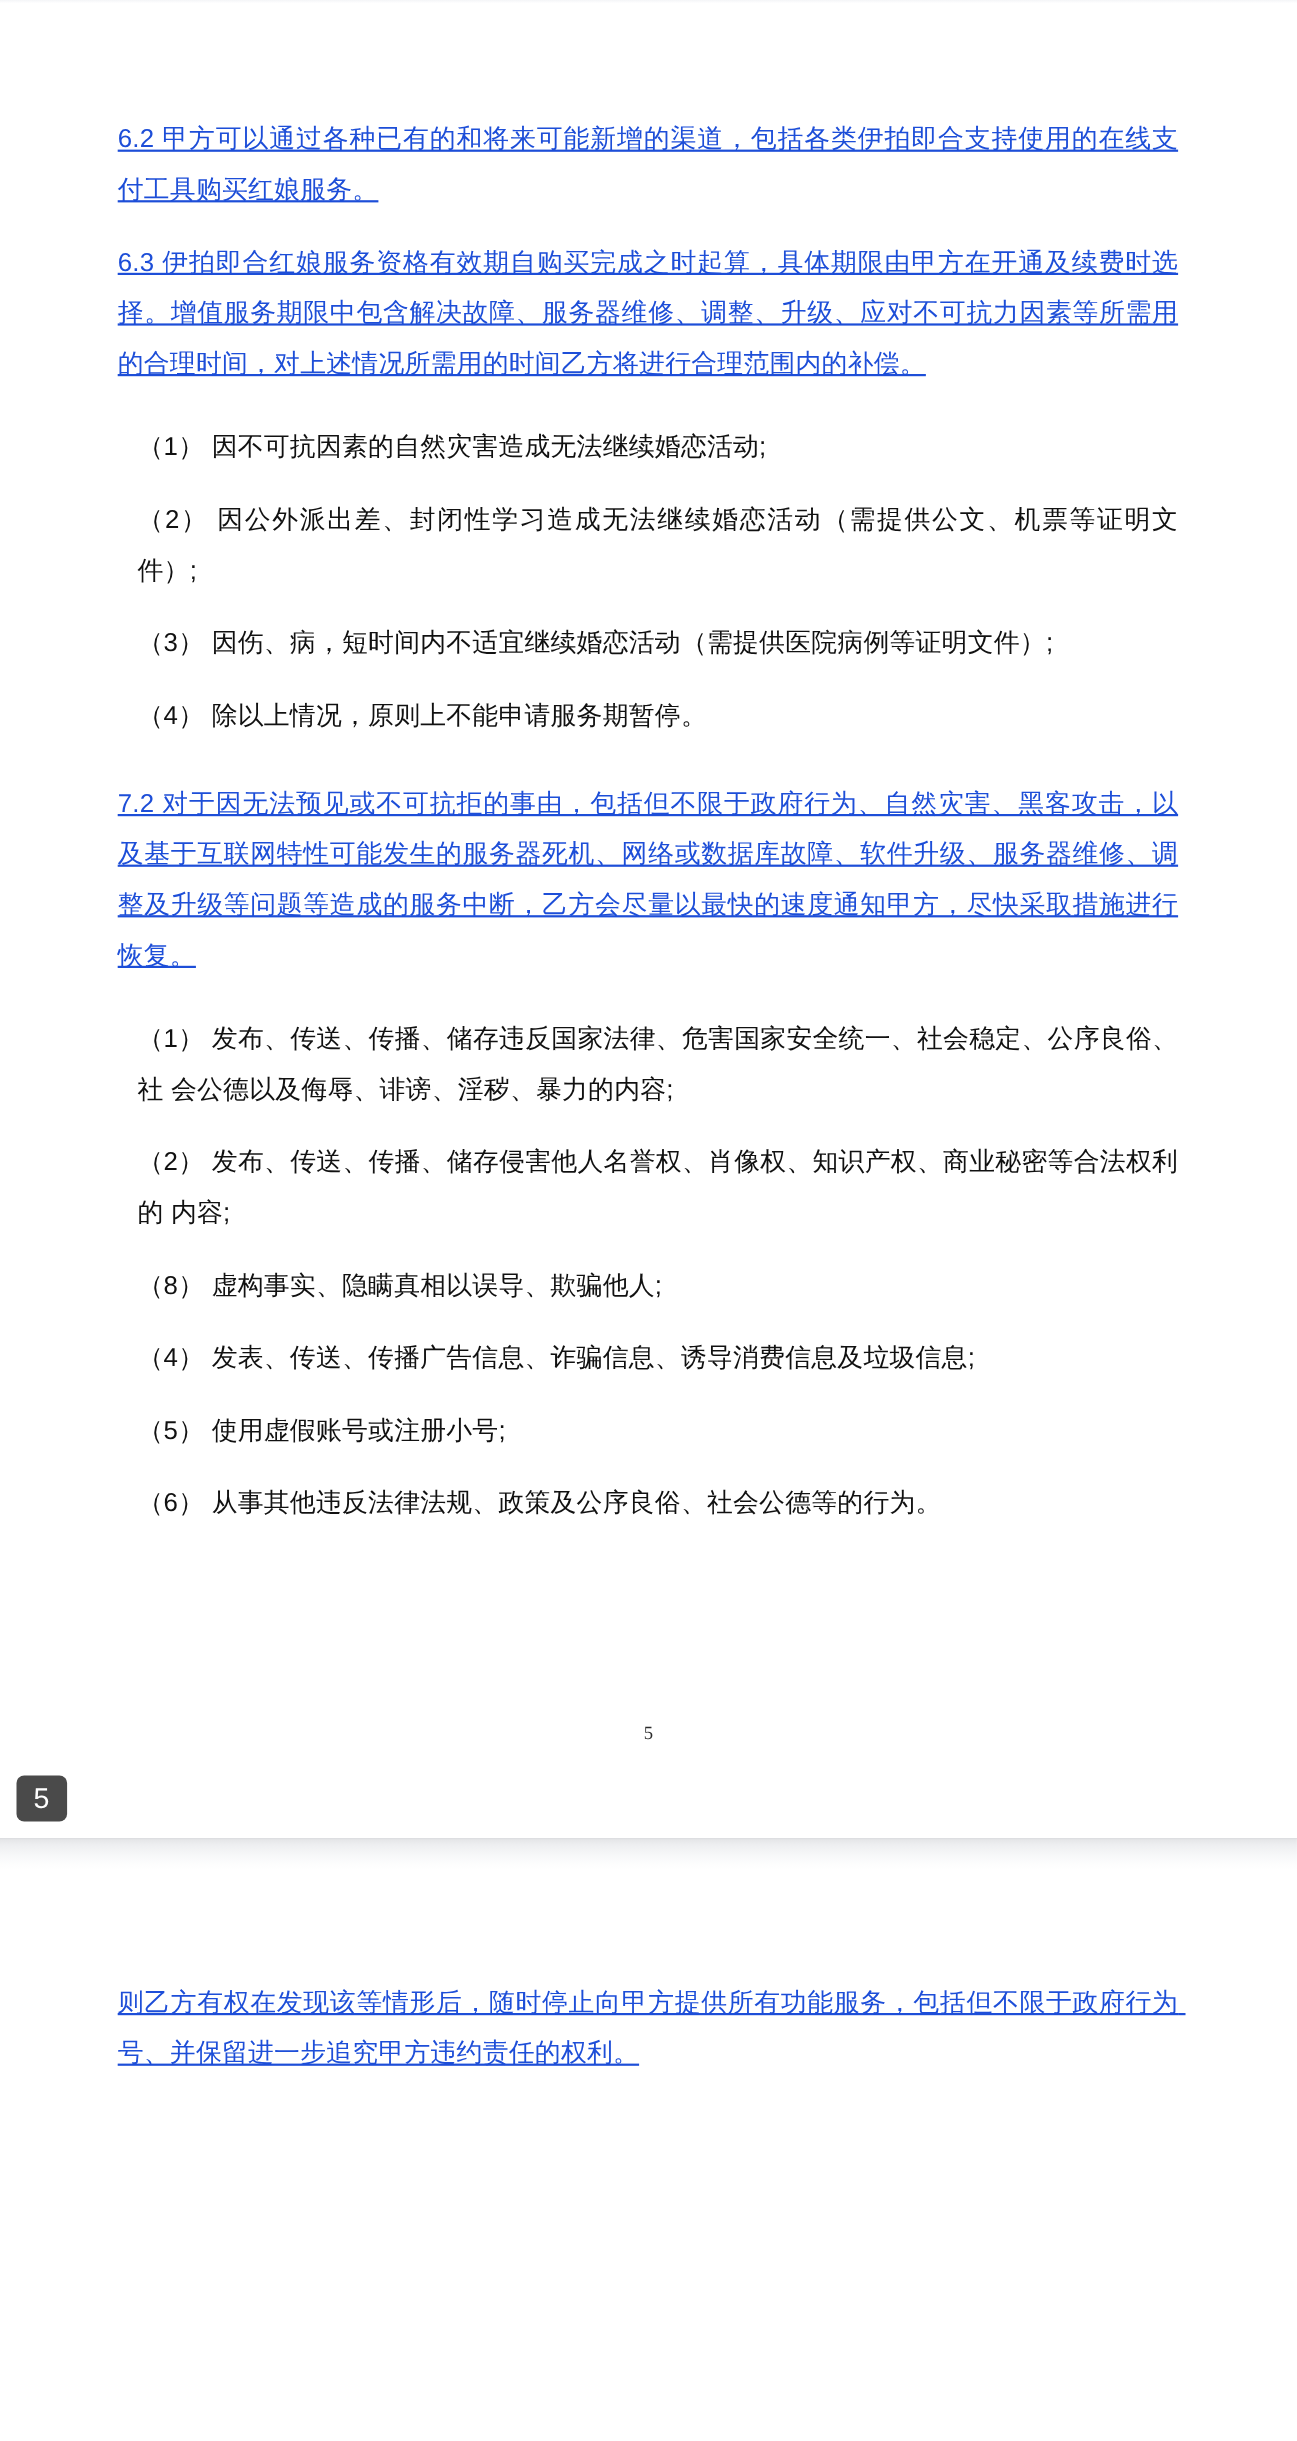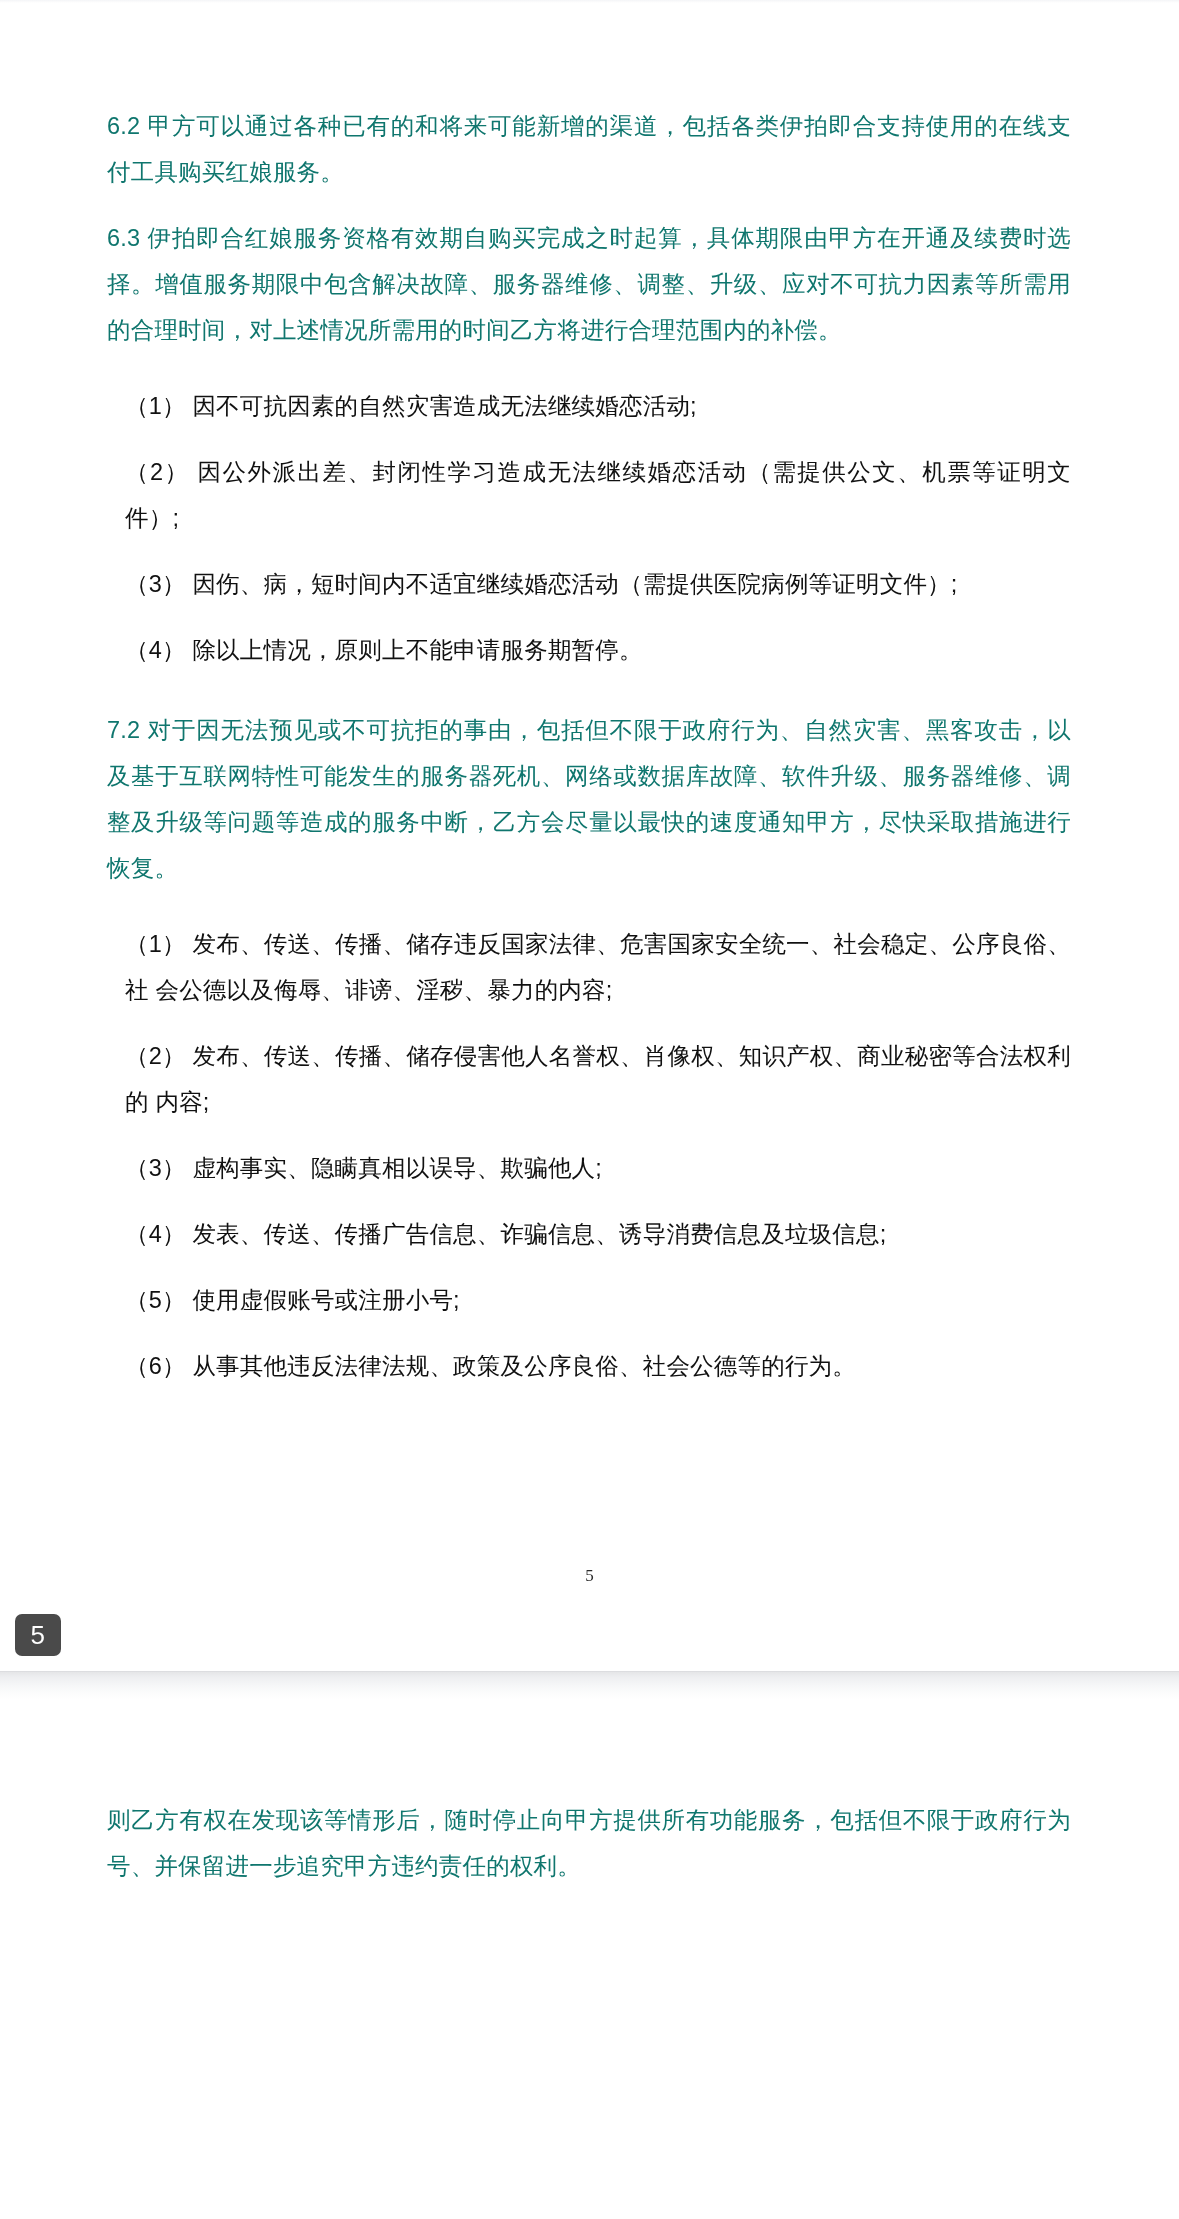--- a/index.html
+++ b/index.html
@@ -48,26 +48,27 @@
     width: 964px;
   }
   #page-5 .page-body { top: 100px; }
   #page-6 .page-body { top: 97px; }
 
   
   .para {
     font-size: 23.5px;
     line-height: 46px;
     letter-spacing: 0.2px;
-    color: #0f766e;
+    color: #1d4ed8;
     text-align: justify;
     text-justify: inter-character;
     margin: 0 0 20px 0;
     white-space: pre-wrap;
     word-break: break-all;
+    text-decoration: underline;
   }
 
   .section-heading {
     font-size: 25px;
     line-height: 40px;
     font-weight: bold;
     color: #000000;
     letter-spacing: 0.4px;
     margin: 42px 0 34px 0;
   }
@@ -162,21 +163,21 @@
       <p class="list-item gap-before-list">（1） 因不可抗因素的自然灾害造成无法继续婚恋活动;</p>
       <p class="list-item">（2） 因公外派出差、封闭性学习造成无法继续婚恋活动（需提供公文、机票等证明文件）;</p>
       <p class="list-item">（3） 因伤、病，短时间内不适宜继续婚恋活动（需提供医院病例等证明文件）;</p>
       <p class="list-item">（4） 除以上情况，原则上不能申请服务期暂停。</p>
 
       <p class="para gap-before-7-2">7.2 对于因无法预见或不可抗拒的事由，包括但不限于政府行为、自然灾害、黑客攻击，以及基于互联网特性可能发生的服务器死机、网络或数据库故障、软件升级、服务器维修、调整及升级等问题等造成的服务中断，乙方会尽量以最快的速度通知甲方，尽快采取措施进行恢复。</p>
 
 
       <p class="list-item gap-before-list">（1） 发布、传送、传播、储存违反国家法律、危害国家安全统一、社会稳定、公序良俗、社 会公德以及侮辱、诽谤、淫秽、暴力的内容;</p>
       <p class="list-item">（2） 发布、传送、传播、储存侵害他人名誉权、肖像权、知识产权、商业秘密等合法权利的 内容;</p>
-      <p class="list-item">（3） 虚构事实、隐瞒真相以误导、欺骗他人;</p>
+      <p class="list-item">（8） 虚构事实、隐瞒真相以误导、欺骗他人;</p>
       <p class="list-item">（4） 发表、传送、传播广告信息、诈骗信息、诱导消费信息及垃圾信息;</p>
       <p class="list-item">（5） 使用虚假账号或注册小号;</p>
       <p class="list-item">（6） 从事其他违反法律法规、政策及公序良俗、社会公德等的行为。</p>
 
     </div>
 
     <div class="page-folio">5</div>
   </div>
 
   <div class="page-badge">5</div>

